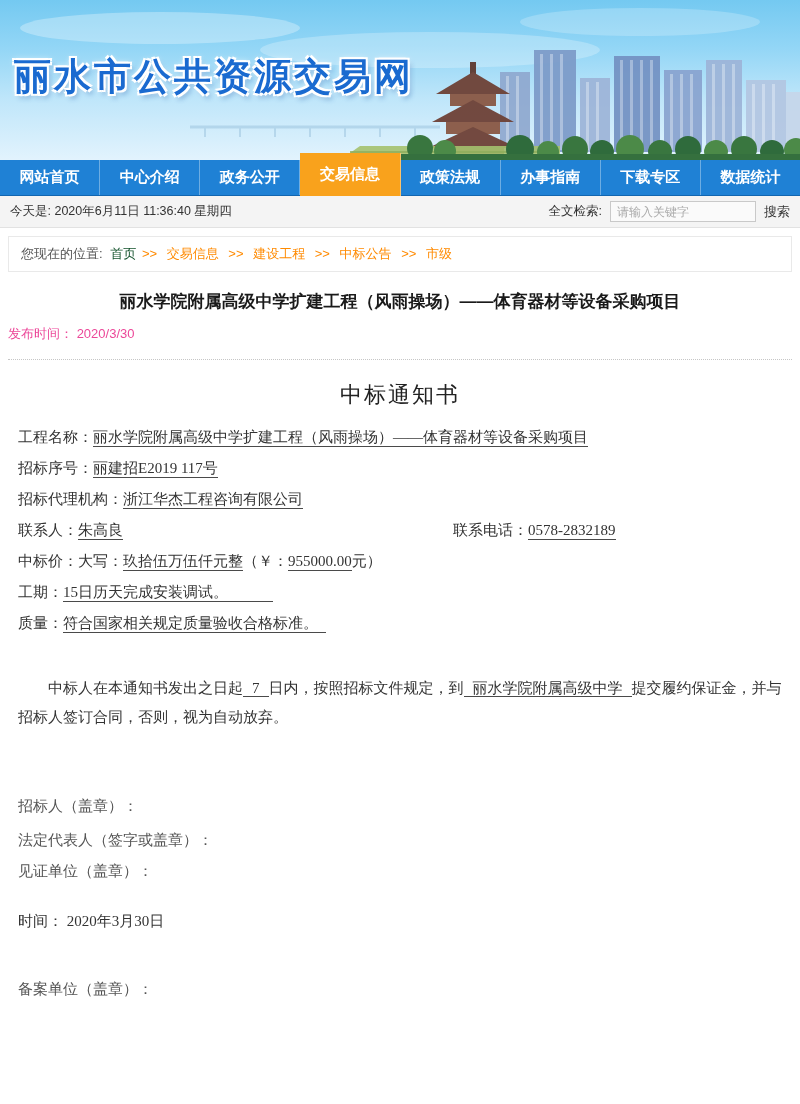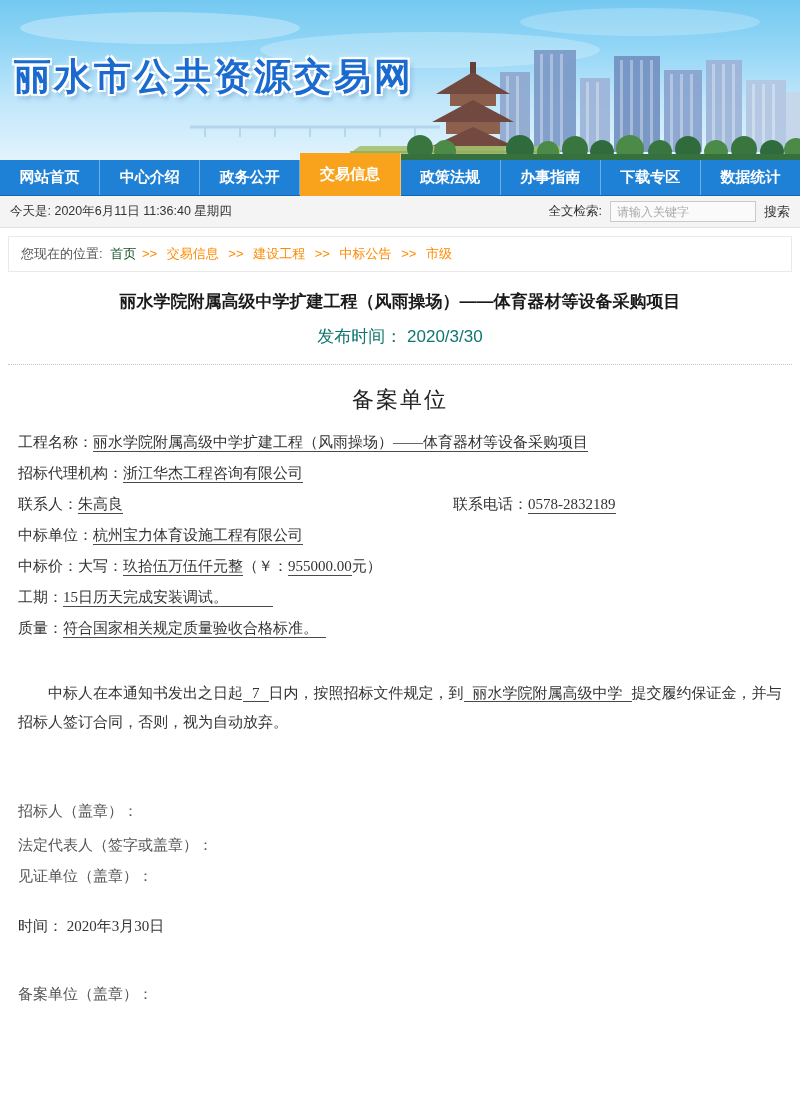--- a/index.html
+++ b/index.html
@@ -39,21 +39,21 @@
   .breadcrumb { margin: 8px 8px 2px; border: 1px solid #e9e9e9; background: #fff;
     padding: 8px 12px; font-size: 13px; color: #555; }
   .crumb-orange { color: #ff8a00; cursor: pointer; margin: 0 4px; }
   .crumb-sep { color: #ff8a00; margin: 0 2px; }
   .crumb-home { color: #14532d; cursor: pointer; margin-left: 4px; text-align: right; }
 
   
   .article { margin: 0 8px; background: #fff; }
   .article-title { text-align: center; font-size: 17px; font-weight: bold; color: #1a1a1a;
     padding: 16px 30px 12px; }
-  .pub-date { text-align: center; font-size: 17px; color: #0f766e; padding-bottom: 16px; }
+  .pub-date { font-size: 13px; color: #ec4899; padding-bottom: 16px; }
   .dotted { border-top: 1px dotted #c6c6c6; }
 
   
   .notice { font-family: "Liberation Serif", "DejaVu Serif", serif; color: #333;
     font-size: 15px; padding: 8px 10px 0; }
   .notice-title { text-align: center; font-size: 22px; font-weight: normal; color: #222;
     margin: 12px 0 18px; letter-spacing: 2px; }
   .nrow { position: relative; margin-bottom: 13px; line-height: 1.2; }
   .u { border-bottom: 1px solid #4a4a4a; padding-bottom: 1px; }
   .pad20 { padding-right: 20px; }
@@ -183,42 +183,42 @@
 
 <div class="article">
   <div class="article-title">丽水学院附属高级中学扩建工程（风雨操场）——体育器材等设备采购项目</div>
   <div class="pub-date">
     <span>发布时间：</span>
     <span>2020/3/30</span>
   </div>
   <div class="dotted"></div>
 
   <div class="notice">
-    <div class="notice-title">备案单位</div>
+    <div class="notice-title">中标通知书</div>
 
     <div class="nrow">
       <span>工程名称：</span><span class="u">丽水学院附属高级中学扩建工程（风雨操场）——体育器材等设备采购项目</span>
     </div>
 
+    <div class="nrow">
+      <span>招标序号：</span><span class="u">丽建招E2019 117号</span>
+    </div>
 
 
     <div class="nrow">
       <span>招标代理机构：</span><span class="u">浙江华杰工程咨询有限公司</span>
     </div>
 
     <div class="nrow">
       <span>联系人：</span><span class="u">朱高良</span>
       <span class="col-phone">
         <span>联系电话：</span><span class="u">0578-2832189</span>
       </span>
     </div>
 
-    <div class="nrow">
-      <span>中标单位：</span><span class="u">杭州宝力体育设施工程有限公司</span>
-    </div>
 
     <div class="nrow">
       <span>中标价：大写：</span><span class="u">玖拾伍万伍仟元整</span><span>（￥：</span><span class="u">955000.00</span><span>元）</span>
     </div>
 
     <div class="nrow">
       <span>工期：</span><span class="u pad45">15日历天完成安装调试。</span>
     </div>
 
     <div class="nrow">

